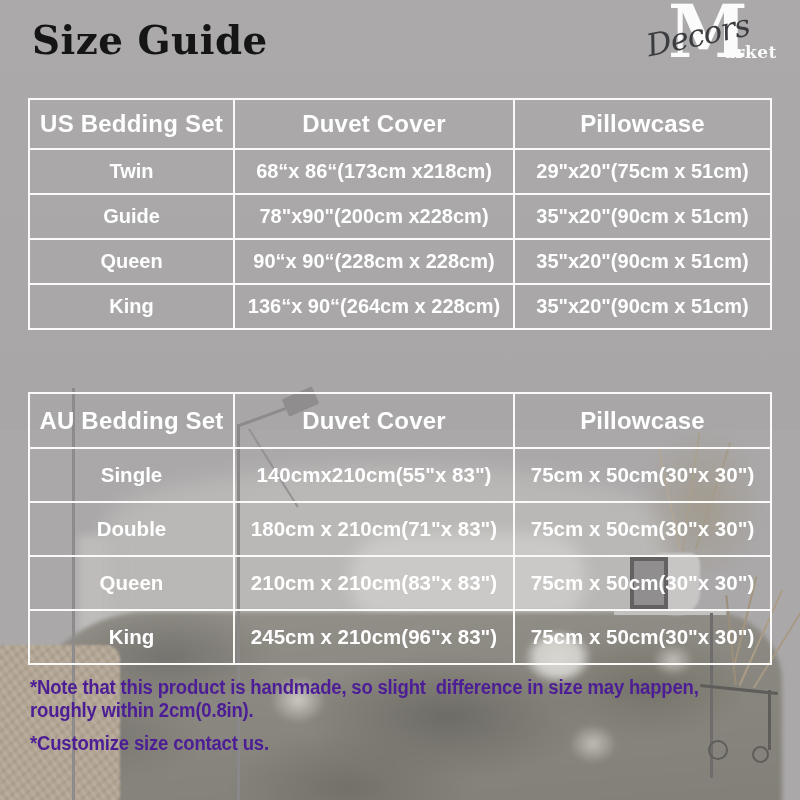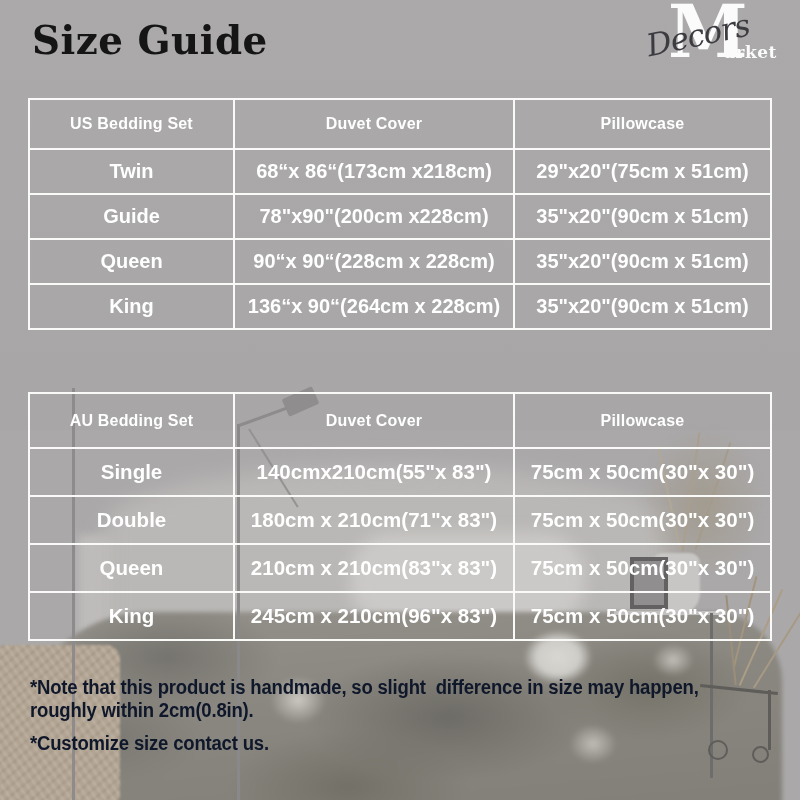--- a/index.html
+++ b/index.html
@@ -64,26 +64,26 @@
   .logo-rest{left:116px;top:40px;font-family:"DejaVu Serif",serif;font-weight:700;font-size:17px;color:#fbfbfb;letter-spacing:.5px;}
   .logo-script{left:38px;top:16px;font-family:"DejaVu Serif",serif;font-style:italic;font-size:31px;
     color:#3b3b40;transform:rotate(-12deg);letter-spacing:-1px;}
 
   table.sizes{position:absolute;left:28px;z-index:2;border-collapse:collapse;table-layout:fixed;width:742px;}
   table.t1{top:98px;}
   table.t2{top:392px;}
   table.sizes td,table.sizes th{border:2px solid #fafaf9;color:#fff;font-weight:700;
     text-align:center;vertical-align:middle;padding:0;background:transparent;}
   table.t1 tr{height:45px;} table.t1 tr.head{height:50px;}
-  table.t2 tr{height:48px;} table.t2 tr.head{height:55px;padding-left:20px;}
-  table.sizes th{font-size:16px;letter-spacing:.2px;}
+  table.t2 tr{height:54px;} table.t2 tr.head{height:55px;padding-left:20px;}
+  table.sizes th{font-size:24px;letter-spacing:.2px;}
   table.t1 td{font-size:20px;}
   table.t2 td{font-size:20.5px;}
 
-  .notes{position:absolute;left:30px;top:676px;z-index:2;color:#0f172a;font-weight:700;}
+  .notes{position:absolute;left:30px;top:676px;z-index:2;color:#4c1d95;font-weight:700;}
   .notes p{margin:0;font-size:19.5px;line-height:23px;white-space:pre;
     transform:scaleX(.95);transform-origin:left top;letter-spacing:-.2px;}
   .notes p.customize{margin-top:10px;}
 </style>
 </head>
 <body>
 
 <div class="canvas">
 
   <div class="photo">

